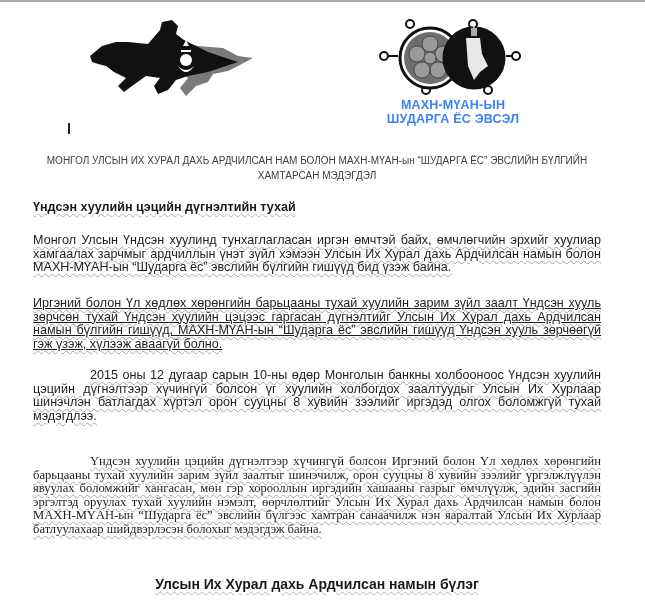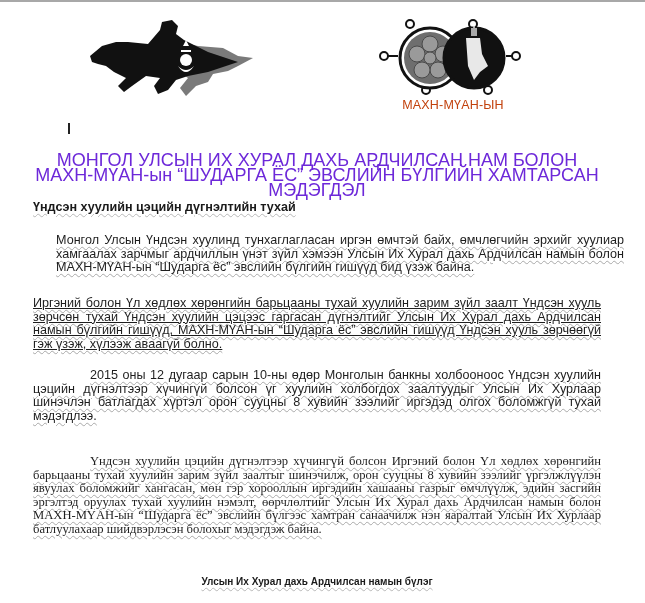--- a/index.html
+++ b/index.html
@@ -5,41 +5,41 @@
   html, body { margin: 0; padding: 0; }
   body {
     width: 645px; height: 603px; overflow: hidden; background: #ffffff;
     font-family: "Liberation Sans", sans-serif; color: #1a1a1a; position: relative;
   }
   .topbar { position: absolute; left: 0; top: 0; width: 645px; height: 2px; background: #a8a8a8; }
   .logo-left { position: absolute; left: 88px; top: 16px; width: 166px; height: 82px; }
   .logo-right { position: absolute; left: 368px; top: 14px; width: 170px; height: 110px; }
   .logo-caption {
     position: absolute; left: 0; width: 170px; text-align: center;
-    font-weight: normal; font-size: 12.5px; color: #c2410c; letter-spacing: 0.2px;
+    font-weight: bold; font-size: 12.5px; color: #3b82f6; letter-spacing: 0.2px;
   }
   .cursor-mark { position: absolute; left: 68px; top: 123px; width: 2px; height: 11px; background: #222; }
   .doc { position: absolute; left: 33px; top: 0; width: 568px; }
   .title {
     position: absolute; left: 0; top: 153px; width: 568px; text-align: center;
-    font-size: 18px; line-height: 15px; color: #6d28d9;
+    font-size: 10px; line-height: 15px; color: #404040;
   }
   .sq { text-decoration: underline wavy #b8b8b8; text-underline-offset: 2px; text-decoration-thickness: 1px; font-weight: bold; }
   .subhead { position: absolute; left: 0; top: 200px; font-size: 12.6px; line-height: 15px; }
   .para {
     position: absolute; left: 0; width: 568px; font-size: 12.6px; line-height: 13.6px;
     text-align: justify; color: #1e1e1e;
   }
   .para span.t { text-decoration: underline wavy #a9a9a9; text-underline-offset: 2px; text-decoration-thickness: 1px; }
   .indent { text-indent: 57px; }
-  .p1 { top: 234px; margin-left: 23px; }
+  .p1 { top: 234px; }
   .p2 { top: 297px; text-decoration: underline; }
   .p3 { top: 369px; }
   .p4 { top: 455px; font-family: Liberation Serif, serif; }
-  .signature { position: absolute; left: 0; top: 576px; width: 568px; text-align: center; font-size: 10px; }
+  .signature { position: absolute; left: 0; top: 576px; width: 568px; text-align: center; font-size: 14px; }
 </style>
 </head>
 <body>
 
 <div class="topbar"></div>
 
 <div class="logo-left">
   <svg width="166" height="82" viewBox="0 0 166 82">
     <path d="M70 22 L110 30 L135 32 L150 40 L165 42 L150 50 L140 55 L125 58 L120 66 L108 70 L98 80 L92 72 L100 62 L92 56 Z" fill="#7a7a7a"></path>
     <path d="M2 40 L14 30 L28 26 L40 26 L60 28 L72 14 L74 6 L84 4 L90 10 L88 18 L96 24 L120 36 L150 46 L120 56 L100 60 L88 64 L80 74 L70 78 L66 70 L72 62 L58 60 L44 70 L36 76 L30 70 L38 62 L26 56 L18 50 L10 48 L4 46 Z" fill="#111"></path>
@@ -68,20 +68,21 @@
         <circle cx="70" cy="56" r="8"></circle>
       <circle cx="54" cy="56" r="8"></circle>
         <circle cx="49" cy="40" r="8"></circle>
         <circle cx="62" cy="44" r="6"></circle>
     </g>
     <circle cx="106" cy="44" r="30" fill="#111" stroke="#111" stroke-width="3"></circle>
     <path d="M98 24 L112 24 L114 40 L120 52 L112 58 L106 66 L100 52 Z" fill="#e8e8e8"></path>
     <path d="M104 14 L104 22 M106 12 L106 22 M108 14 L108 22" stroke="#ddd" stroke-width="1.5"></path>
   </svg>
   <div class="logo-caption" style="top:84px;">МАХН-МҮАН-ЫН</div>
+  <div class="logo-caption" style="top:98px;">ШУДАРГА ЁС ЭВСЭЛ</div>
 </div>
 
 <div class="cursor-mark"></div>
 
 <div class="doc">
   <div class="title">МОНГОЛ УЛСЫН ИХ ХУРАЛ ДАХЬ АРДЧИЛСАН НАМ БОЛОН МАХН-МҮАН-ын “ШУДАРГА ЁС” ЭВСЛИЙН БҮЛГИЙН ХАМТАРСАН МЭДЭГДЭЛ</div>
 
   <div class="subhead">
     <span class="sq">Үндсэн хуулийн цэцийн дүгнэлтийн тухай</span>
   </div>

